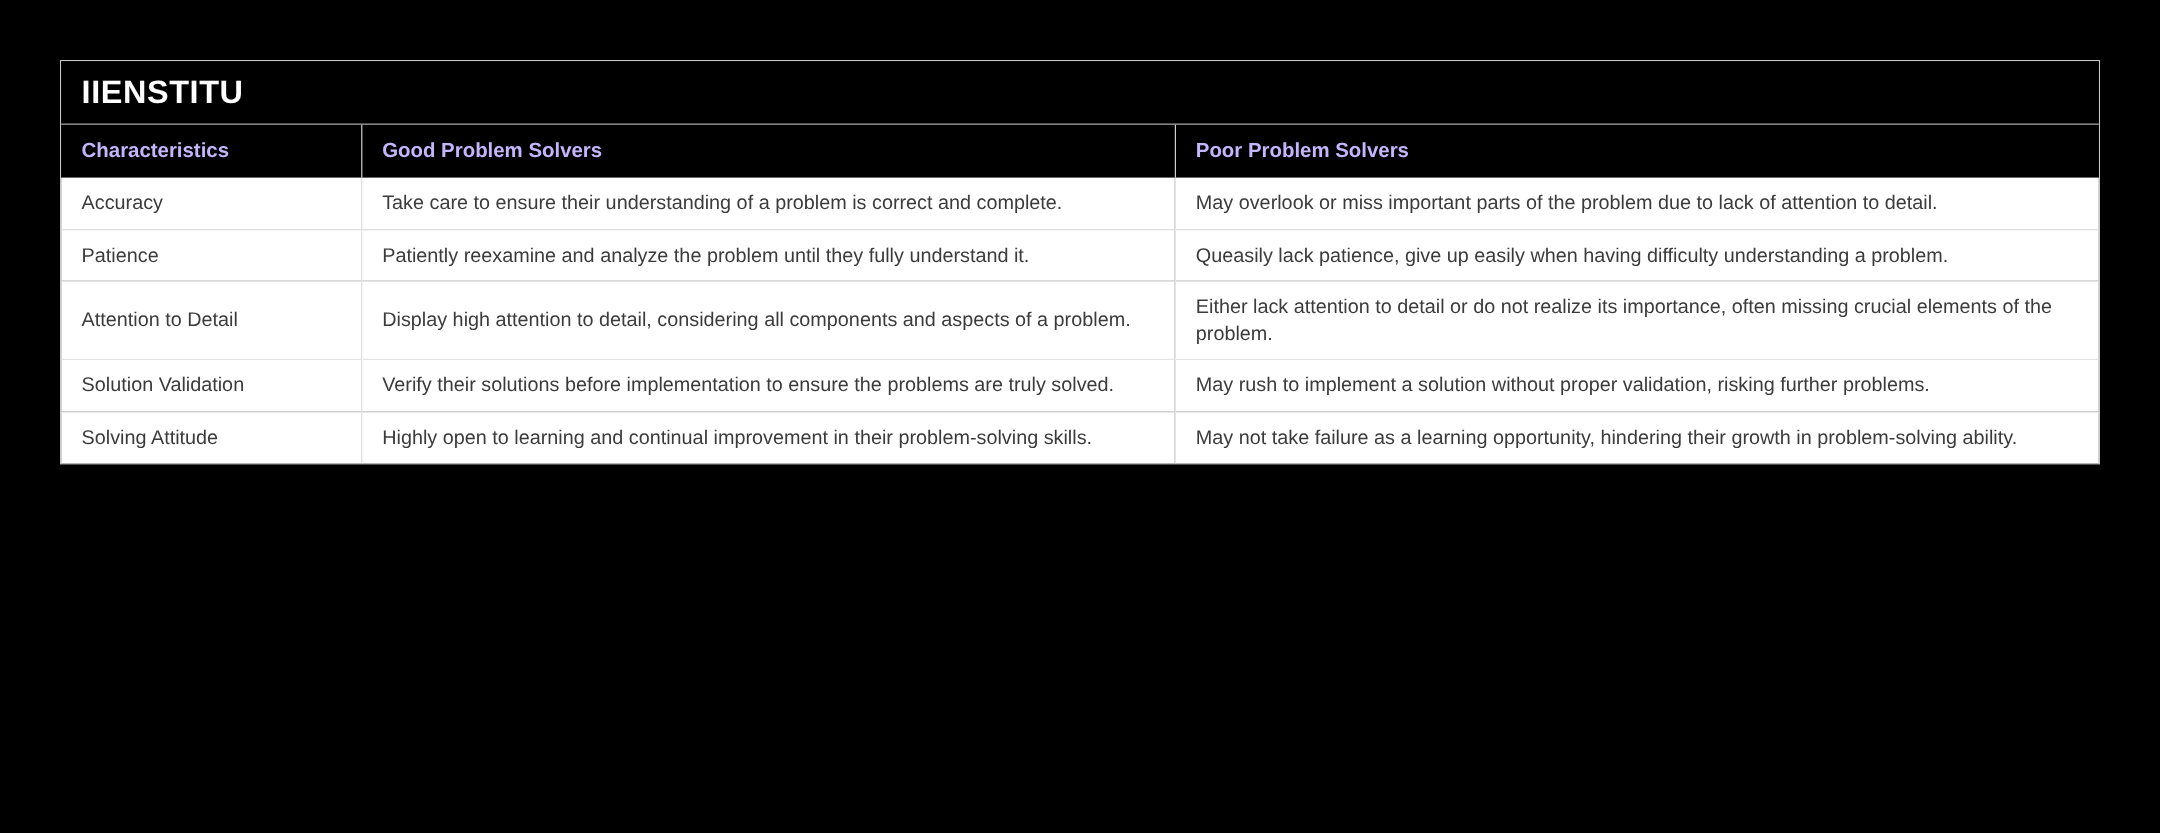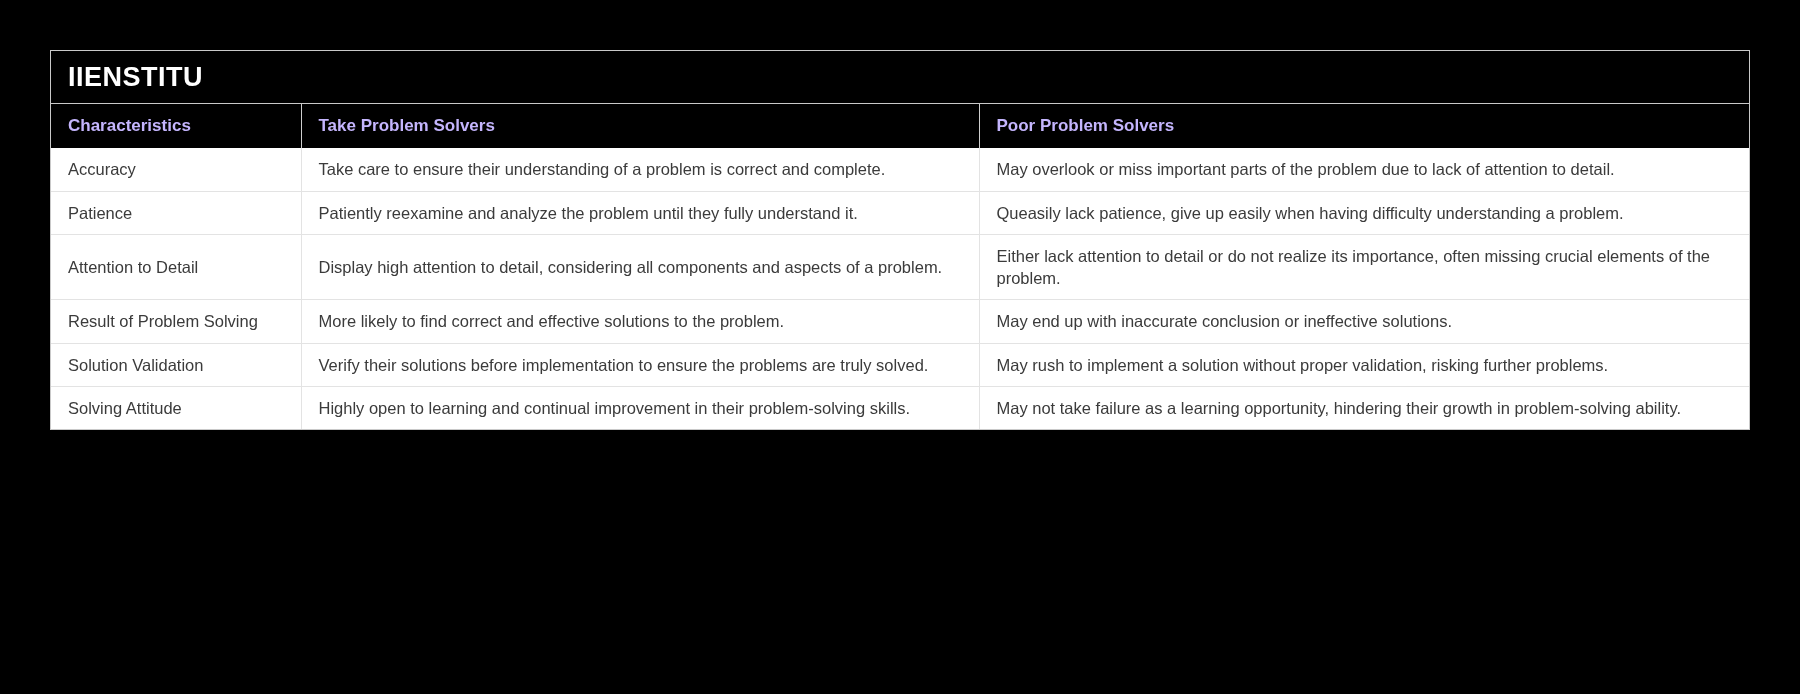--- a/index.html
+++ b/index.html
@@ -84,46 +84,41 @@
 
     <table class="compare">
       <colgroup>
         <col class="c1">
           <col class="c2">
           <col class="c3">
       </colgroup>
       <thead>
         <tr>
           <th>Characteristics</th>
-          <th>Take Problem Solvers</th>
+          <th>Good Problem Solvers</th>
           <th>Poor Problem Solvers</th>
         </tr>
       </thead>
       <tbody>
         <tr>
           <td>Accuracy</td>
           <td>Take care to ensure their understanding of a problem is correct and complete.</td>
           <td>May overlook or miss important parts of the problem due to lack of attention to detail.</td>
         </tr>
         <tr>
           <td>Patience</td>
           <td>Patiently reexamine and analyze the problem until they fully understand it.</td>
           <td>Queasily lack patience, give up easily when having difficulty understanding a problem.</td>
         </tr>
         <tr>
           <td>Attention to Detail</td>
           <td>Display high attention to detail, considering all components and aspects of a problem.</td>
           <td>Either lack attention to detail or do not realize its importance, often missing crucial elements of the problem.</td>
         </tr>
         <tr>
-          <td>Result of Problem Solving</td>
-          <td>More likely to find correct and effective solutions to the problem.</td>
-          <td>May end up with inaccurate conclusion or ineffective solutions.</td>
-        </tr>
-        <tr>
           <td>Solution Validation</td>
           <td>Verify their solutions before implementation to ensure the problems are truly solved.</td>
           <td>May rush to implement a solution without proper validation, risking further problems.</td>
         </tr>
         <tr>
           <td>Solving Attitude</td>
           <td>Highly open to learning and continual improvement in their problem-solving skills.</td>
           <td>May not take failure as a learning opportunity, hindering their growth in problem-solving ability.</td>
         </tr>
       </tbody>

